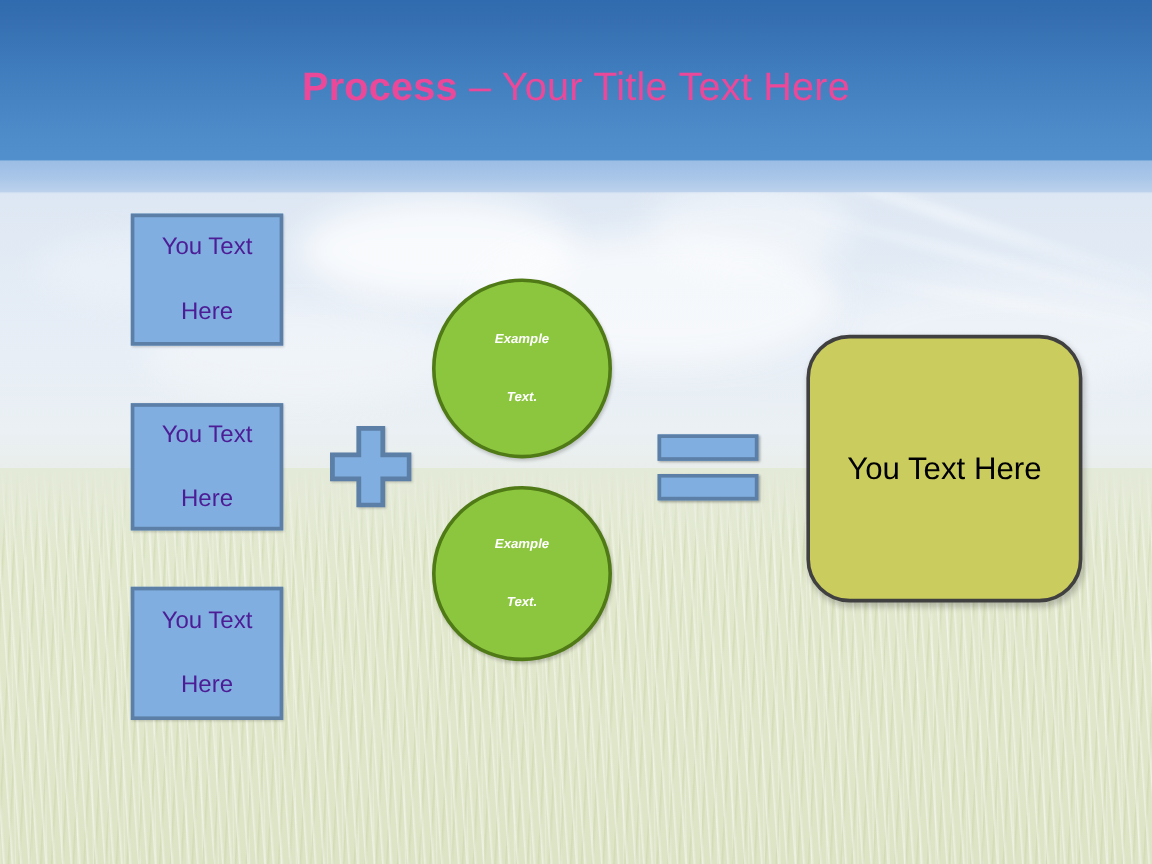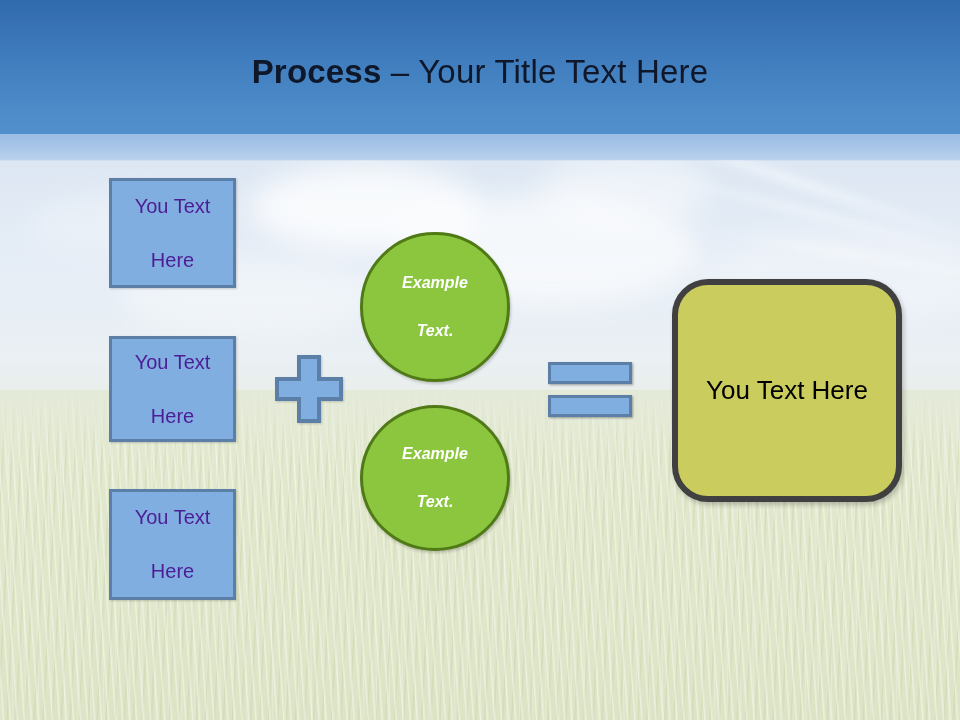--- a/index.html
+++ b/index.html
@@ -127,21 +127,21 @@
     left: 0; top: 134px;
     width: 960px; height: 26px;
     background: linear-gradient(180deg, #9cbde5 0%, #a9c6e8 55%, #bcd2ec 100%);
   }
   .title {
     position: absolute;
     left: 0;
     top: 52px;
     width: 960px;
     text-align: center;
-    color: #0f172a;
+    color: #ec4899;
     font-size: 33px;
     line-height: 40px;
     letter-spacing: 0.2px;
     white-space: nowrap;
   }
   .title .t-strong { font-weight: bold; }
   .title .t-rest   { font-weight: normal; }
 
   
   .shape {
@@ -161,35 +161,35 @@
     justify-content: center;
     box-shadow: 1px 1px 2px rgba(0,0,0,0.18);
   }
   .blue-box span { display: block; width: 100%; }
 
   .green-circle {
     background: #8cc63f;
     border: 3px solid #4f7a16;
     border-radius: 50%;
     color: #ffffff;
-    font-size: 16px;
+    font-size: 11px;
     line-height: 24px;
     font-weight: bold;
     font-style: italic;
     text-align: center;
     display: flex;
     align-items: center;
     justify-content: center;
     box-shadow: 1px 2px 3px rgba(0,0,0,0.2);
   }
   .green-circle span { display: block; width: 100%; }
 
   .yellow-box {
     background: #cbcc5e;
-    border: 6px solid #404040;
+    border: 3px solid #404040;
     border-radius: 36px;
     color: #000000;
     font-size: 26px;
     text-align: center;
     display: flex;
     align-items: center;
     justify-content: center;
     box-shadow: 2px 3px 5px rgba(0,0,0,0.22);
   }
 

